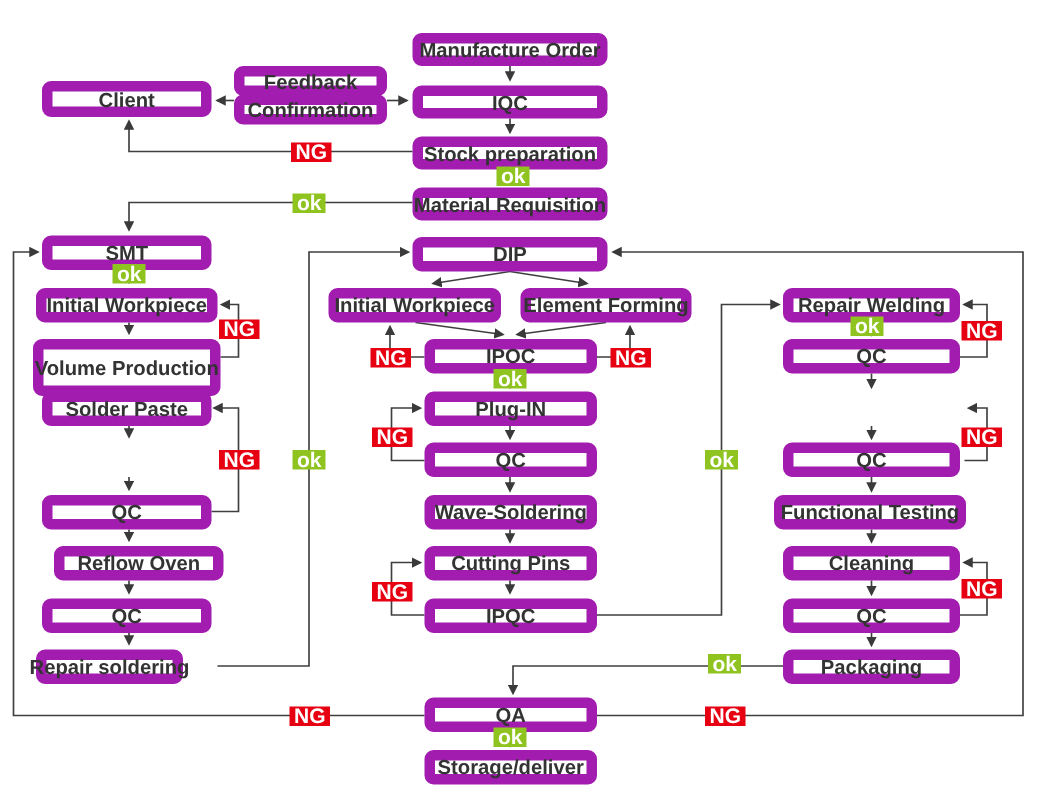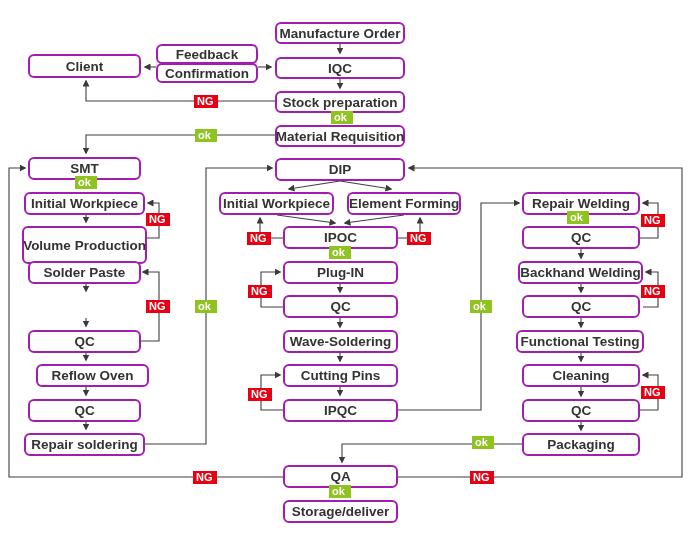--- a/index.html
+++ b/index.html
@@ -3,27 +3,27 @@
 <meta charset="utf-8">
 <style>
   html,body{margin:0;padding:0;background:#fff;}
   #canvas{
     position:relative;width:692px;height:541px;background:#ffffff;overflow:hidden;
     font-family:"Liberation Sans","DejaVu Sans",sans-serif;
   }
   #wires{position:absolute;left:0;top:0;z-index:1;}
   .node{
     position:absolute;z-index:2;box-sizing:border-box;
-    background:#fff;border:2px solid #a21caf;border-radius:6px;
+    background:#fff;border:7px solid #a21caf;border-radius:6px;
     display:flex;align-items:center;justify-content:center;
     font-size:13.5px;font-weight:600;color:#333;white-space:nowrap;
   }
   .badge{
     position:absolute;z-index:3;box-sizing:border-box;height:13px;line-height:13px;
-    font-size:11px;font-weight:bold;color:#fff;text-align:left;padding:0 3px;
+    font-size:14px;font-weight:bold;color:#fff;text-align:center;padding:0 3px;
   }
   .ok{background:#8fc31f;min-width:22px;}
   .ng{background:#e60012;min-width:24px;}
 </style>
 </head>
 <body>
 
 <div id="canvas">
 
   <svg id="wires" width="692" height="541" viewBox="0 0 692 541">
@@ -105,37 +105,36 @@
   <div class="node" style="left:156px;top:63px;width:102px;height:20px">Confirmation</div>
   <div class="node" style="left:28px;top:54px;width:113px;height:24px">Client</div>
 
   <div class="node" style="left:28px;top:157px;width:113px;height:23px">SMT</div>
   <div class="node" style="left:24px;top:192px;width:121px;height:23px">Initial Workpiece</div>
   <div class="node" style="left:22px;top:226px;width:125px;height:38px">Volume Production</div>
   <div class="node" style="left:28px;top:261px;width:113px;height:23px">Solder Paste</div>
   <div class="node" style="left:28px;top:330px;width:113px;height:23px">QC</div>
   <div class="node" style="left:36px;top:364px;width:113px;height:23px">Reflow Oven</div>
   <div class="node" style="left:28px;top:399px;width:113px;height:23px">QC</div>
-  <div class="node" style="left:24px;top:433px;width:121px;height:23px">Repair soldering</div>
+  <div class="node" style="left:24px;top:433px;width:98px;height:23px">Repair soldering</div>
 
   <div class="node" style="left:275px;top:158px;width:130px;height:23px">DIP</div>
   <div class="node" style="left:219px;top:192px;width:115px;height:23px">Initial Workpiece</div>
   <div class="node" style="left:347px;top:192px;width:114px;height:23px">Element Forming</div>
   <div class="node" style="left:283px;top:226px;width:115px;height:23px">IPOC</div>
   <div class="node" style="left:283px;top:261px;width:115px;height:23px">Plug-IN</div>
   <div class="node" style="left:283px;top:295px;width:115px;height:23px">QC</div>
   <div class="node" style="left:283px;top:330px;width:115px;height:23px">Wave-Soldering</div>
   <div class="node" style="left:283px;top:364px;width:115px;height:23px">Cutting Pins</div>
   <div class="node" style="left:283px;top:399px;width:115px;height:23px">IPQC</div>
   <div class="node" style="left:283px;top:465px;width:115px;height:23px">QA</div>
   <div class="node" style="left:283px;top:500px;width:115px;height:23px">Storage/deliver</div>
 
   <div class="node" style="left:522px;top:192px;width:118px;height:23px">Repair Welding</div>
   <div class="node" style="left:522px;top:226px;width:118px;height:23px">QC</div>
-  <div class="node" style="left:518px;top:261px;width:125px;height:23px">Backhand Welding</div>
   <div class="node" style="left:522px;top:295px;width:118px;height:23px">QC</div>
   <div class="node" style="left:516px;top:330px;width:128px;height:23px">Functional Testing</div>
   <div class="node" style="left:522px;top:364px;width:118px;height:23px">Cleaning</div>
   <div class="node" style="left:522px;top:399px;width:118px;height:23px">QC</div>
   <div class="node" style="left:522px;top:433px;width:118px;height:23px">Packaging</div>
 
   <span class="badge ok" style="left:331px;top:111px">ok</span>
   <span class="badge ok" style="left:195px;top:129px">ok</span>
   <span class="badge ok" style="left:75px;top:176px">ok</span>
   <span class="badge ok" style="left:329px;top:246px">ok</span>

